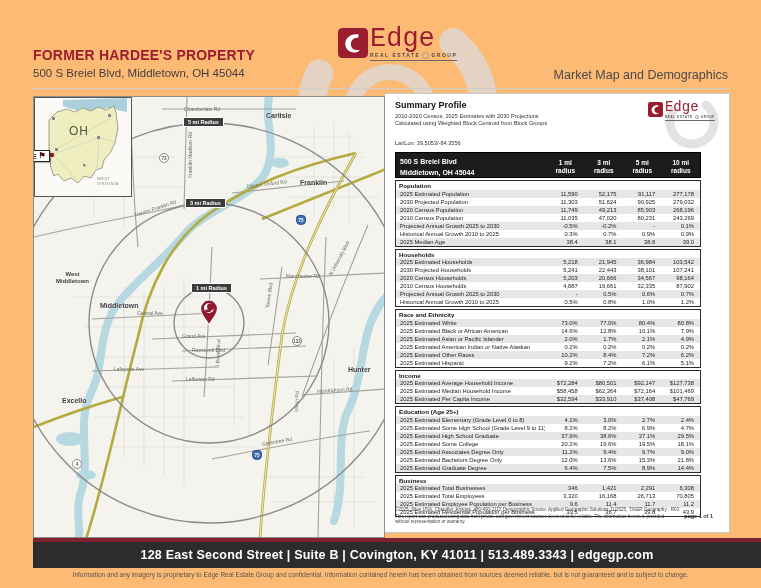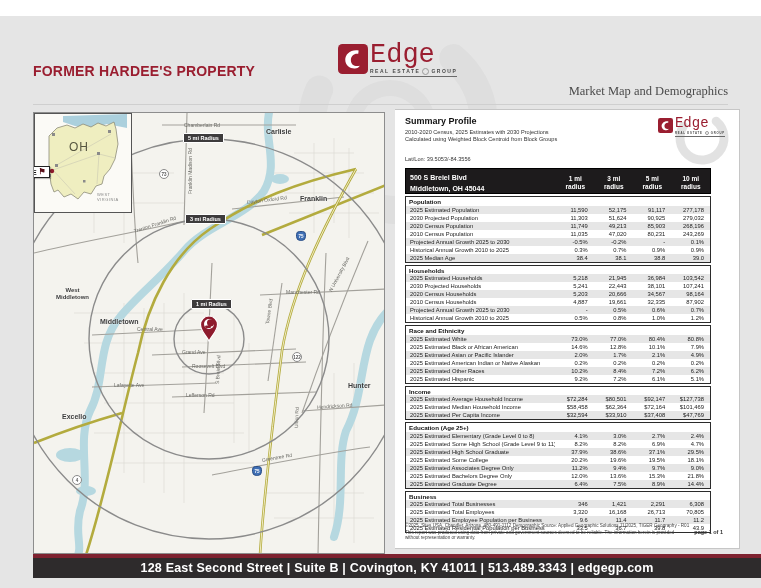--- a/index.html
+++ b/index.html
@@ -1,26 +1,26 @@
 <!DOCTYPE html>
 <html><head>
 <meta charset="utf-8">
 <style>
   * { margin:0; padding:0; box-sizing:border-box; }
   html,body { width:761px; height:588px; background:#fff; }
   body { font-family:"Liberation Sans", sans-serif; position:relative; overflow:hidden; color:#222; }
-  .page { position:absolute; inset:0; background:#e5e5e5;margin-top:16px; }
+  .page { position:absolute; inset:0; background:#fdba74; }
 
   
   .watermark { position:absolute; pointer-events:none; }
 
   
   .hdr-title { position:absolute; left:33px; top:47px; font-size:14px; font-weight:bold; color:#9a1e30; letter-spacing:.2px; }
   .hdr-addr  { position:absolute; left:33px; top:67px; font-size:11.5px; color:#3f3f3f; }
-  .hdr-right { position:absolute; right:33px; top:68px; font-size:12.5px; color:#4a4a4a;font-family:Liberation Serif, serif; }
+  .hdr-right { position:absolute; right:33px; top:68px; font-size:12.5px; color:#4a4a4a; }
   .hdr-rule  { position:absolute; left:33px; top:88px; width:695px; height:1px; background:#cfcfcf; }
 
   
   .logo { position:absolute; display:flex; align-items:flex-start; }
   .logo-mark { display:block; }
   .logo-text { margin-left:2px; border-bottom:1px solid #6a6a6a; padding-bottom:1px; }
   .logo-word { font-family:Liberation Mono, monospace; color:#9a1e30; line-height:.85; }
   .logo-tag  { display:flex; align-items:center; gap:2px; color:#4a4a4a; font-weight:bold; }
   .logo-tag .swirl-dot { border:1px solid #9a9a9a; border-radius:50%; display:inline-block; }
   .logo-main { left:338px; top:28px; }
@@ -46,21 +46,21 @@
   .pin { position:absolute; left:162px; top:199px; }
 
   
   .inset { position:absolute; left:0; top:0; width:98px; height:100px; background:#fdfdfb; border:1px solid #555; }
   .inset .oh-label { position:absolute; left:34px; top:26px; font-size:12px; font-weight:normal; color:#55553f; letter-spacing:1px; }
   .inset .wv-label { position:absolute; left:62px; top:78px; font-size:4px; color:#8a8a8a; letter-spacing:.5px; }
   .site-callout { position:absolute; left:-18px; top:52px; background:#fff; border:1px solid #222; font-size:7px; font-weight:bold; color:#111; padding:1px 3px; display:flex; align-items:center; gap:2px; box-shadow:1px 1px 1px rgba(0,0,0,.25); }
   .site-callout .flag { color:#5a0f18; font-size:8px; line-height:1; }
 
   
-  .panel { position:absolute; left:395px; top:93px; width:345px; height:440px; background:#fff; border:1px solid #c6c6c6; border-left:none; }
+  .panel { position:absolute; left:385px; top:93px; width:345px; height:440px; background:#fff; border:1px solid #c6c6c6; border-left:none; }
   .sum-title { position:absolute; left:10px; top:6px; font-size:9px; font-weight:bold; color:#111; }
   .sum-sub1  { position:absolute; left:10px; top:19px; font-size:5.6px; color:#333; }
   .sum-sub2  { position:absolute; left:10px; top:26px; font-size:5.6px; color:#333; }
   .sum-latlon{ position:absolute; left:10px; top:46px; font-size:5.6px; color:#333; }
 
   .dtable { position:absolute; left:10px; top:58px; width:306px; }
   .thead { background:#1d1b1c; color:#fff; border:1px solid #000; height:26px; display:flex; }
   .th-site { width:150px; padding:4px 0 0 4px; font-size:7px; font-weight:bold; line-height:1.5; }
   .th-cols { flex:1; display:flex; }
   .th-col { width:25%; text-align:center; font-size:6.5px; font-weight:bold; padding-top:6px; line-height:1.3; }
@@ -71,36 +71,37 @@
   .tr.alt { background:#e6e6e6; }
   .td-label { width:150px; padding-left:4px; white-space:nowrap; overflow:hidden; }
   .td-val { width:39px; text-align:right; padding-right:6px; }
 
   .fn1 { position:absolute; left:10px; top:413px; font-size:4.6px; color:#444; }
   .fn2 { position:absolute; left:10px; top:420px; font-size:4.6px; color:#444; width:270px; }
   .page-label { position:absolute; right:16px; top:419px; font-size:5.5px; font-weight:bold; color:#333; }
 
   
   .foot-maroon { position:absolute; left:33px; top:538px; width:728px; height:4px; background:#7e2230; }
-  .foot-bar { position:absolute; left:33px; top:542px; width:728px; height:20px; background:#2e2b2c; color:#fff; font-size:12.5px; font-weight:600; display:flex; align-items:center; justify-content:center; letter-spacing:.2px; }
+  .foot-bar { position:absolute; left:33px; top:542px; width:728px; height:26px; background:#2e2b2c; color:#fff; font-size:12.5px; font-weight:600; display:flex; align-items:center; justify-content:center; letter-spacing:.2px; }
   .foot-disc { position:absolute; left:0; top:571px; width:761px; text-align:center; font-size:6.5px; color:#555; }
 </style>
 </head>
 <body>
 
 <div class="page">
 
   <svg class="watermark" style="left:280px; top:-10px;" width="230" height="260" viewBox="0 0 230 260">
     <g fill="none" stroke="#dcdcdc" stroke-linecap="round" opacity="0.75">
       <circle cx="118" cy="118" r="86" stroke-width="28" stroke-dasharray="380 200" transform="rotate(-50 118 118)"></circle>
       <circle cx="110" cy="120" r="38" stroke-width="16" stroke-dasharray="150 120" transform="rotate(120 110 120)"></circle>
     </g>
   </svg>
 
   <div class="hdr-title">FORMER HARDEE'S PROPERTY</div>
+  <div class="hdr-addr">500 S Breiel Blvd, Middletown, OH 45044</div>
   <div class="hdr-right">Market Map and Demographics</div>
   <div class="hdr-rule"></div>
 
   <div class="logo logo-main">
     <svg class="logo-mark" viewBox="0 0 24 24">
       <rect x="0" y="0" width="24" height="24" rx="3.5" fill="#9a1e30"></rect>
       <path d="M16.5,5.2 C10,4.2 5.8,8.2 5.8,12.6 C5.8,17.2 9.9,19.8 13.4,19.6 C15.4,19.5 16.9,18.5 17.4,17.3 C13.8,18.3 10.3,16.8 10.3,12.9 C10.3,9.4 13,7.3 16.2,7.8 Z" fill="#ffffff"></path>
     </svg>
     <div class="logo-text">
       <div class="logo-word">Edge</div>

